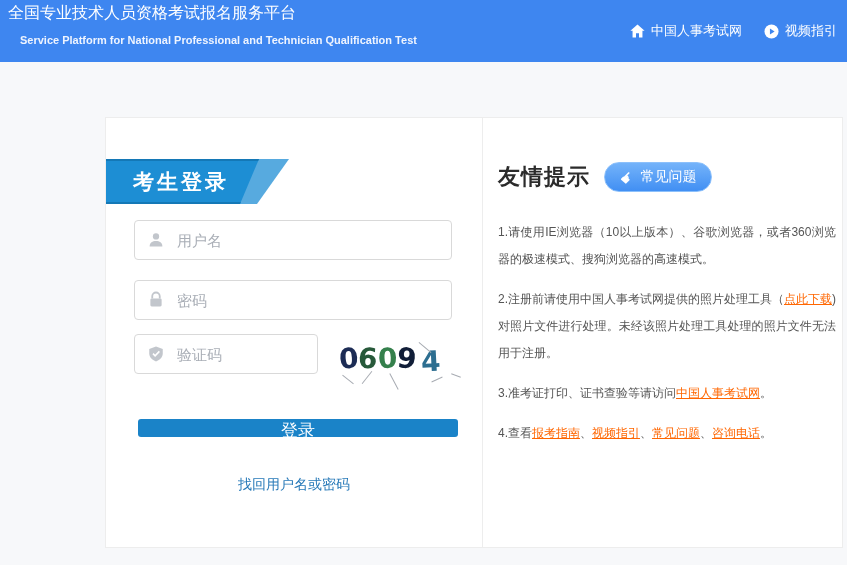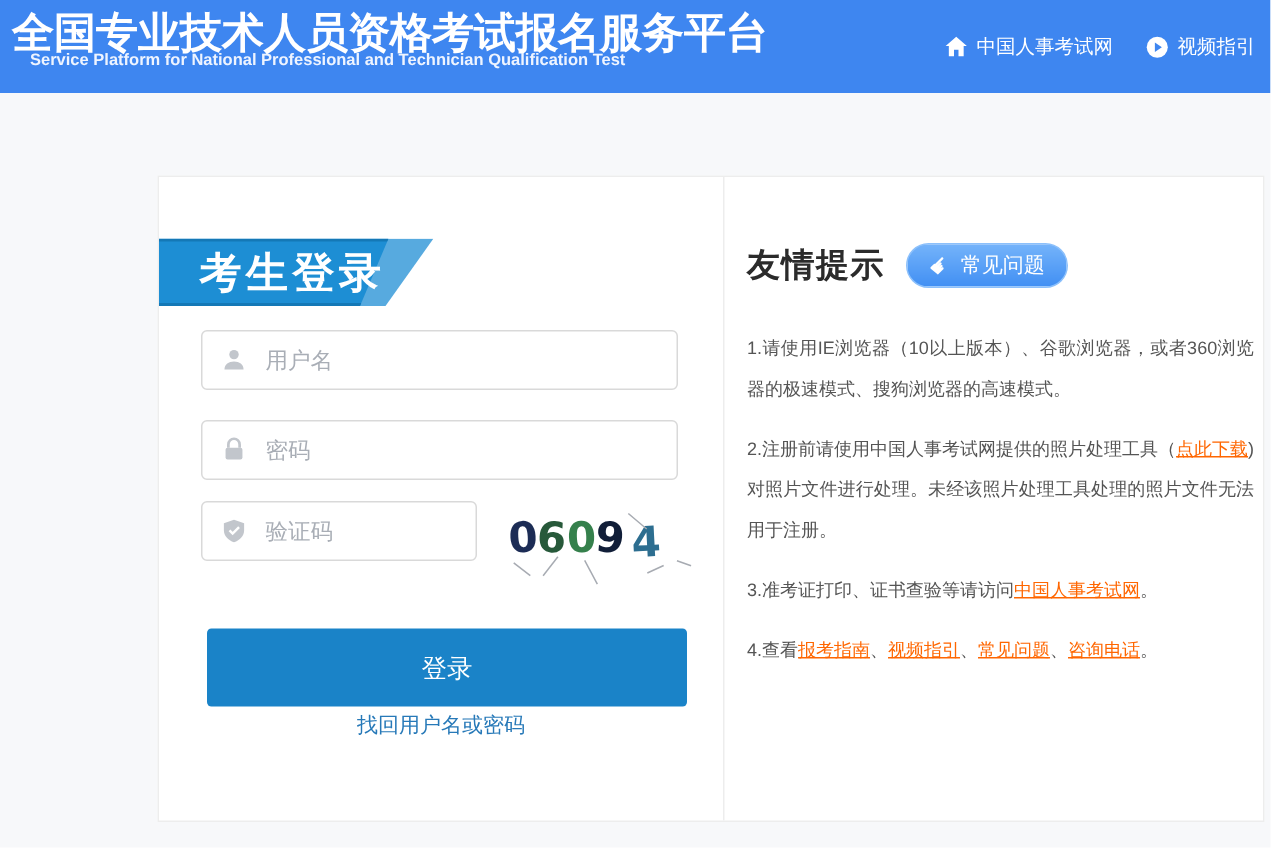--- a/index.html
+++ b/index.html
@@ -6,38 +6,38 @@
   html,body { width:847px; height:565px; }
   body {
     position:relative;
     font-family:"Liberation Sans","DejaVu Sans",sans-serif;
     background:#f7f8fa;
     overflow:hidden;
   }
 
   
   .header { position:absolute; left:0; top:0; width:847px; height:62px; background:#3e86f0; }
-  .header-title { position:absolute; left:8px; top:3px; color:#ffffff; font-size:28px; font-weight:bold; white-space:nowrap; }
+  .header-title { position:absolute; left:8px; top:3px; color:#ffffff; font-size:16px; font-weight:normal; white-space:nowrap; }
   .header-sub { position:absolute; left:20px; top:34px; color:#eef4ff; font-size:11px; font-weight:bold; white-space:nowrap; }
   .header-nav { position:absolute; right:10px; top:0; height:62px; display:flex; align-items:center; gap:22px; }
   .nav-item { display:flex; align-items:center; gap:6px; color:#ffffff; font-size:13px; cursor:pointer; text-decoration:none; }
   .nav-item svg { display:block; }
 
   
   .card { position:absolute; left:105px; top:117px; width:738px; height:431px; background:#ffffff; border:1px solid #ededed; }
   .v-divider { position:absolute; left:376px; top:0; bottom:0; width:1px; background:#ededed; }
 
   
   .banner { position:absolute; left:0; top:41px; width:200px; height:45px; }
   .banner-light { position:absolute; left:0; top:0; width:200px; height:45px; background:#57aadf;
                   clip-path:polygon(0 0,183px 0,151px 100%,0 100%); }
   .banner-dark  { position:absolute; left:0; top:0; width:200px; height:45px; background:#1d8ed4;
                   clip-path:polygon(0 0,153px 0,134px 100%,0 100%);
                   border-top:2px solid #1478b6; border-bottom:2px solid #1478b6; }
-  .banner-text { position:absolute; left:27px; top:0; line-height:45px; color:#ffffff; font-size:28px; font-weight:bold; letter-spacing:3px; }
+  .banner-text { position:absolute; left:27px; top:0; line-height:45px; color:#ffffff; font-size:21px; font-weight:bold; letter-spacing:3px; }
 
   
   .field { position:absolute; left:28px; width:318px; height:40px; }
   .field input { width:100%; height:100%; border:1px solid #d9d9d9; border-radius:4px;
                  padding:0 10px 0 42px; font-size:15px; color:#666;
                  font-family:"Liberation Sans","DejaVu Sans",sans-serif; outline:none; background:#fff; }
   .field input::placeholder { color:#a9aeb6; }
   .ficon { position:absolute; left:13px; top:50%; transform:translateY(-50%); width:18px; height:18px; pointer-events:none; }
   #f-user { top:102px; }
   #f-pass { top:162px; }
@@ -55,21 +55,21 @@
   .captcha-digits span:nth-child(5){ transform:translateY(3px) rotate(-3deg); margin-left:4px; }
   .nl { position:absolute; height:1px; background:#a7abb2; }
   .nl1 { left:8px;  top:44px; width:14px; transform:rotate(38deg); }
   .nl2 { left:26px; top:42px; width:16px; transform:rotate(-52deg); }
   .nl3 { left:52px; top:46px; width:18px; transform:rotate(62deg); }
   .nl4 { left:84px; top:12px; width:16px; transform:rotate(40deg); }
   .nl5 { left:98px; top:44px; width:12px; transform:rotate(-25deg); }
   .nl6 { left:118px; top:40px; width:10px; transform:rotate(20deg); }
 
   
-  .login-btn { position:absolute; left:32px; top:301px; width:320px; height:52px;
+  .login-btn { position:absolute; left:32px; top:301px; width:320px; height:18px;
                background:#1a83c8; color:#ffffff; font-size:17px; border:none; border-radius:3px;
                cursor:pointer; font-family:Liberation Sans, sans-serif; }
   .forgot-wrap { position:absolute; left:0; top:357px; width:376px; text-align:center; }
   .forgot-wrap a { color:#2779b8; font-size:14px; text-decoration:none; cursor:pointer; }
 
   
   .tips-head { position:absolute; left:392px; top:44px; display:flex; align-items:flex-end; gap:14px; }
   .tips-title { font-size:22px; font-weight:bold; color:#2b2b2b; letter-spacing:1px; }
   .faq-btn { height:30px; padding:0 15px; border-radius:16px;
              background:linear-gradient(180deg,#74b3fa,#418ff3);

